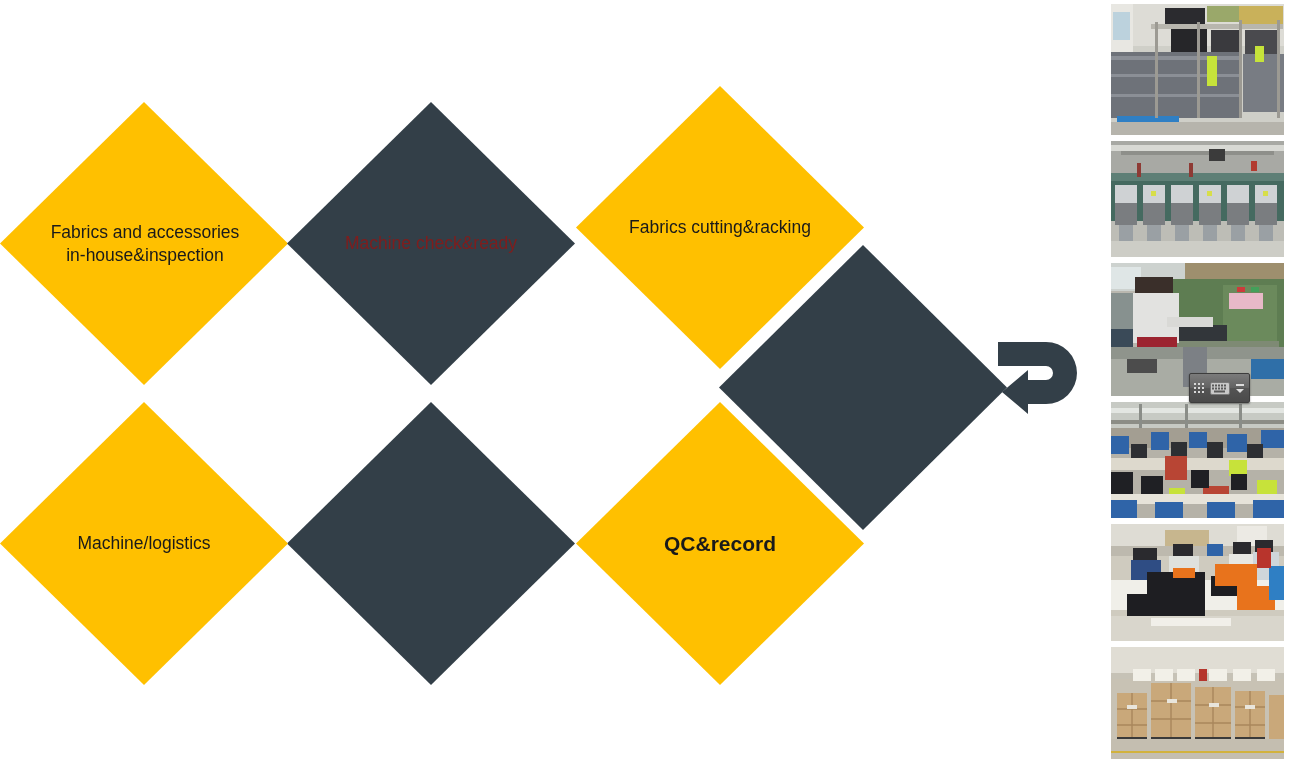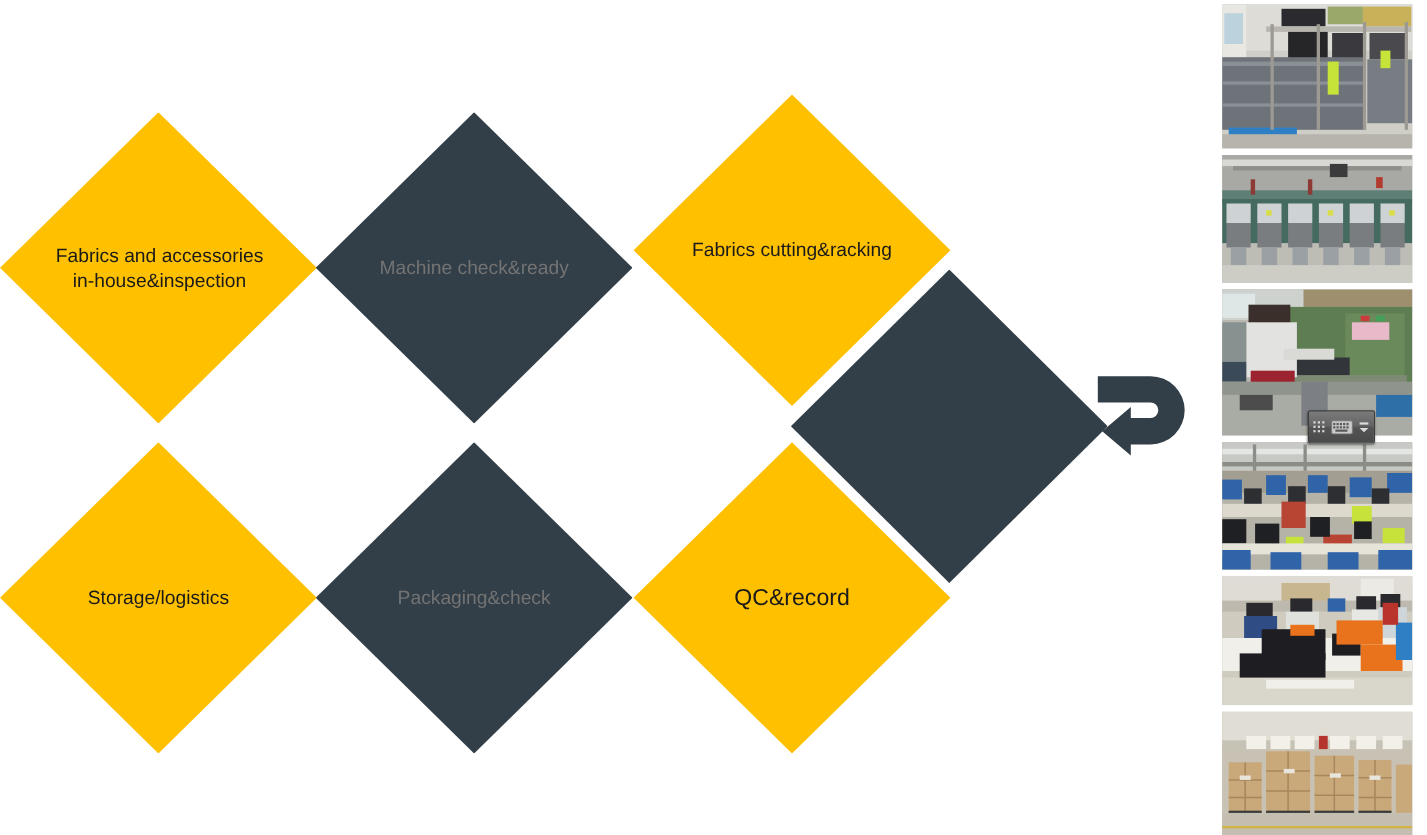--- a/index.html
+++ b/index.html
@@ -42,21 +42,21 @@
     width: 100%;
     text-align: center;
     line-height: 1.30;
     white-space: pre-line;
     pointer-events: none;
   }
 
   .d-yellow .shape { background: #FFC000; }
   .d-dark   .shape { background: #333F48; }
   .d-yellow .label { color: #1a1a1a; }
-  .d-dark   .label { color: #737373; }
+  .d-dark   .label { color: #7f1d1d; }
 
   
   #loop-arrow {
     position: absolute;
     left: 996px;
     top: 336px;
     width: 88px;
     height: 80px;
   }
 
@@ -126,31 +126,30 @@
       <span class="shape"></span>
       <span class="label" style="font-size:17.5px; padding:0 16px;">Fabrics cutting&amp;racking</span>
     </div>
 
     <div class="diamond d-dark" style="left:719px; top:245px; width:288px; height:285px; z-index:4;">
       <span class="shape"></span>
     </div>
 
     <div class="diamond d-yellow" style="left:576px; top:402px; width:288px; height:283px; z-index:6;">
       <span class="shape"></span>
-      <span class="label" style="font-size:21px; font-weight:normal; padding:0 16px;">QC&amp;record</span>
+      <span class="label" style="font-size:21px; font-weight:bold; padding:0 16px;">QC&amp;record</span>
     </div>
 
     <div class="diamond d-dark" style="left:287px; top:402px; width:288px; height:283px; z-index:6;">
       <span class="shape"></span>
-      <span class="label" style="font-size:17.5px; padding:0 16px;">Packaging&amp;check</span>
     </div>
 
     <div class="diamond d-yellow" style="left:0px; top:402px; width:288px; height:283px; z-index:6;">
       <span class="shape"></span>
-      <span class="label" style="font-size:17.5px; padding:0 16px;">Storage/logistics</span>
+      <span class="label" style="font-size:17.5px; padding:0 16px;">Machine/logistics</span>
     </div>
 
     <div id="loop-arrow">
       <svg viewBox="0 0 88 80" width="88" height="80" aria-hidden="true">
         <path d="M2 6 L50 6 A31 31 0 0 1 50 68 L32 68 L32 78 L6 56 L32 34 L32 44 L50 44
                  A7 7 0 0 0 50 30 L2 30 Z" fill="#333F48"></path>
       </svg>
     </div>
 
   </div>

